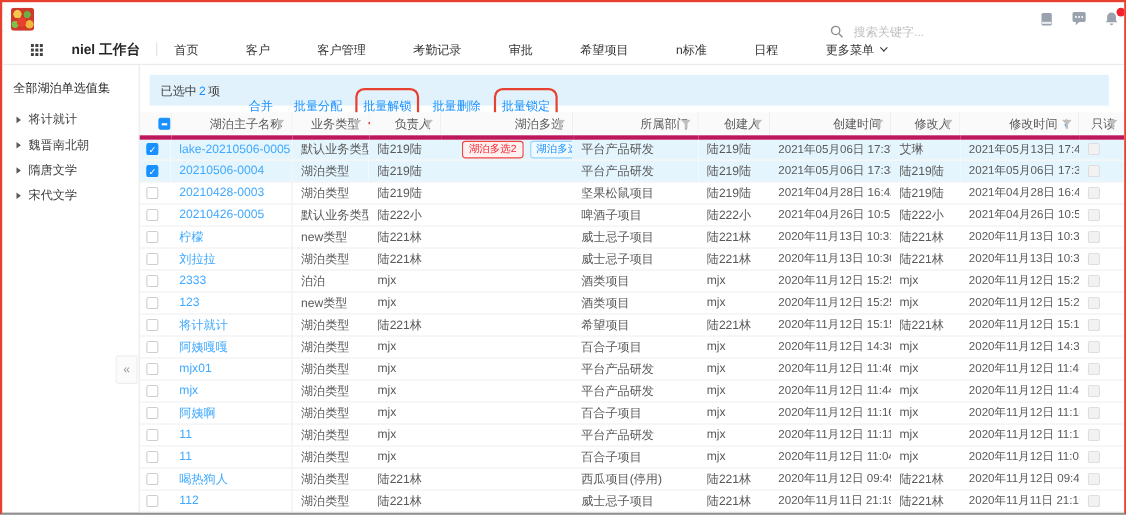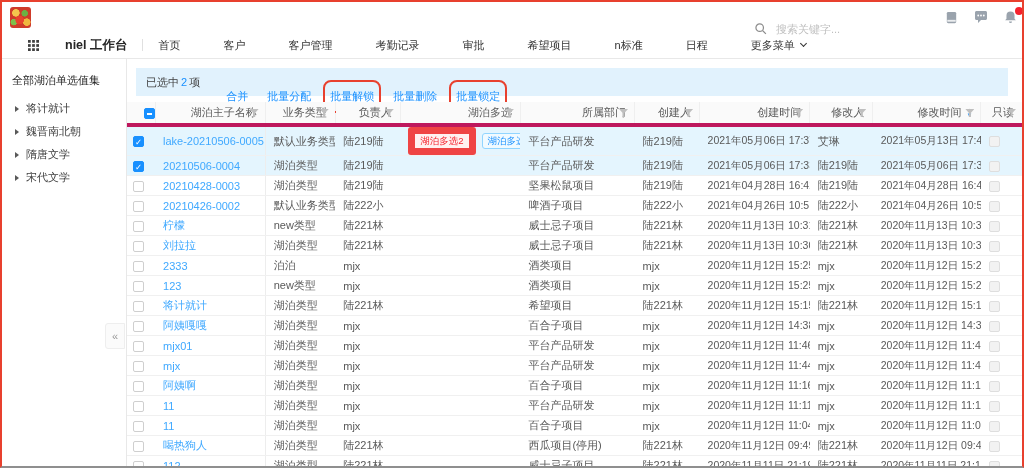--- a/index.html
+++ b/index.html
@@ -66,21 +66,21 @@
   .sorter i { font-style:normal; font-size:6px; height:5px; }
   .sorter .up { color:#bfbfbf; } .sorter .dn { color:#1890ff; }
   
   .cb { display:inline-block; width:11px; height:11px; border:1px solid #cfcfcf; border-radius:2px; background:#fff; vertical-align:middle; }
   .cb.on { background:#1890ff; border-color:#1890ff; color:#fff; font-size:8.5px; line-height:10px; text-align:center; }
   .cb.ind { background:#1890ff; border-color:#1890ff; position:relative; }
   .cb.ind::after { content:''; position:absolute; left:2px; right:2px; top:4px; height:2px; background:#fff; }
   .cb.ro { background:#f2f2f2; border-color:#dedede; }
   
   .tag { display:inline-block; font-size:9.5px; line-height:14px; padding:0 5px; border-radius:3px; margin-right:6px; }
-  .tag.red { color:#f5222d; border:7px solid #ef4444; background:#fff1f0; }
+  .tag.red { color:#f5222d; border:1px solid #ef4444; background:#fff1f0;margin-left:12px; }
   .tag.blue { color:#1890ff; border:1px solid #91d5ff; background:#f0faff; }
   svg { display:block; }
 </style>
 </head>
 <body>
 
 <header class="topbar">
   <div class="logo"></div>
   <div class="search">
     <span>
@@ -242,21 +242,21 @@
             <td class="c4"></td>
             <td class="c5">坚果松鼠项目</td>
             <td class="c6">陆219陆</td>
             <td class="c7">2021年04月28日 16:42</td>
             <td class="c8">陆219陆</td>
             <td class="c9">2021年04月28日 16:42</td>
             <td class="c10"><span class="cb ro"></span></td>
           </tr>
           <tr>
             <td class="c0"><span class="cb"></span></td>
-            <td class="c1">20210426-0002</td>
+            <td class="c1">20210426-0005</td>
             <td class="c2">默认业务类型</td>
             <td class="c3">陆222小</td>
             <td class="c4"></td>
             <td class="c5">啤酒子项目</td>
             <td class="c6">陆222小</td>
             <td class="c7">2021年04月26日 10:51</td>
             <td class="c8">陆222小</td>
             <td class="c9">2021年04月26日 10:51</td>
             <td class="c10"><span class="cb ro"></span></td>
           </tr>

